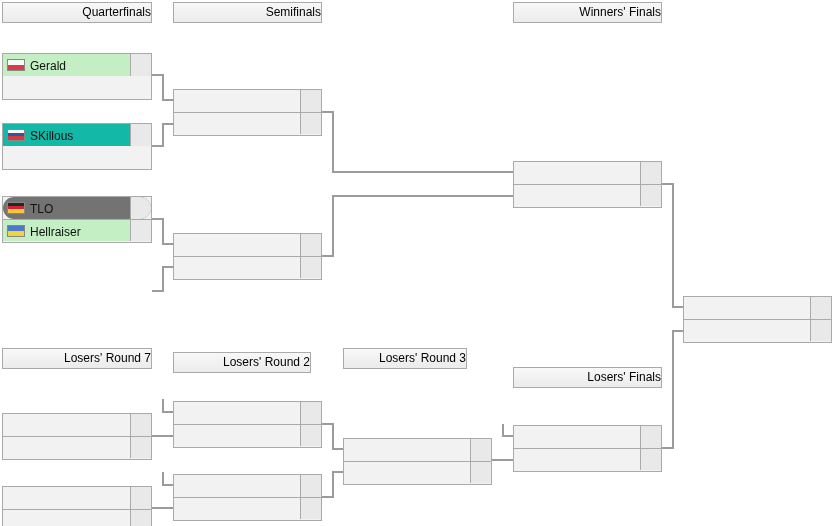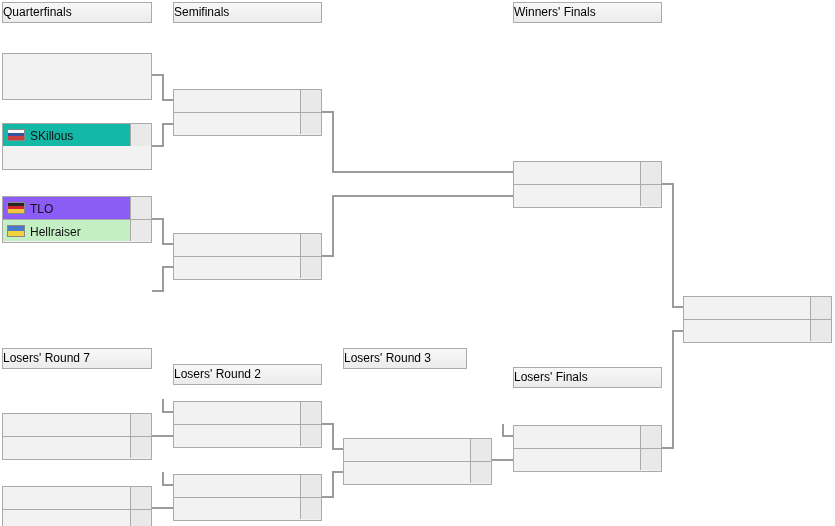--- a/index.html
+++ b/index.html
@@ -3,21 +3,21 @@
 <meta charset="utf-8">
 <style>
   * { margin:0; padding:0; box-sizing:border-box; }
   html,body { background:#fff; }
   #stage {
     position:relative; width:835px; height:526px; overflow:hidden;
     background:#fff; font-family:"Liberation Sans", sans-serif;
     font-size:12px; color:#111;
   }
   .hdr {
-    position:absolute; height:21px; line-height:19px; text-align:left;
+    position:absolute; height:21px; line-height:19px; text-align:right;
     background:linear-gradient(#f8f8f8,#ebebeb); border:1px solid #aaa;
     color:#000;
   }
   .match {
     position:absolute; height:47px; border:1px solid #aaa; background:#f2f2f2;
   }
   .row { position:relative; height:22px; line-height:22px; white-space:nowrap; overflow:hidden; }
   .row + .row { border-top:1px solid #aaa; }
   .score {
     position:absolute; top:0; right:0; width:21px; height:100%;
@@ -45,36 +45,40 @@
 </style>
 </head>
 <body>
 
 <div id="stage">
 
   <div class="hdr" style="left:2px;top:2px;width:150px">Quarterfinals</div>
   <div class="hdr" style="left:173px;top:2px;width:149px">Semifinals</div>
   <div class="hdr" style="left:513px;top:2px;width:149px">Winners' Finals</div>
   <div class="hdr" style="left:2px;top:348px;width:150px">Losers' Round 7</div>
-  <div class="hdr" style="left:173px;top:364px;width:149px">Losers' Round 2</div>
+  <div class="hdr" style="left:173px;top:352px;width:138px">Losers' Round 2</div>
   <div class="hdr" style="left:343px;top:348px;width:124px">Losers' Round 3</div>
   <div class="hdr" style="left:513px;top:367px;width:149px">Losers' Finals</div>
 
   <div class="match" style="left:2px;top:53px;width:150px">
+    <div class="row" style="background-color: rgb(196, 239, 196);">
+      <span class="flag flag-pl"><i></i><i></i></span><span class="pname">Gerald</span>
+      <span class="score"></span>
+    </div>
   </div>
 
   <div class="match" style="left:2px;top:123px;width:150px">
     <div class="row" style="background-color: #14b8a6;">
       <span class="flag flag-ru"><i></i><i></i><i></i></span><span class="pname">SKillous</span>
       <span class="score"></span>
     </div>
   </div>
 
   <div class="match" style="left:2px;top:196px;width:150px">
-    <div class="row" style="background-color: #8b5cf6;">
+    <div class="row" style="background-color: #737373; border-radius: 11px;">
       <span class="flag flag-de"><i></i><i></i><i></i></span><span class="pname">TLO</span>
       <span class="score"></span>
     </div>
     <div class="row" style="background-color: rgb(196, 239, 196);">
       <span class="flag flag-ua"><i></i><i></i></span><span class="pname">Hellraiser</span>
       <span class="score"></span>
     </div>
   </div>
 
 

